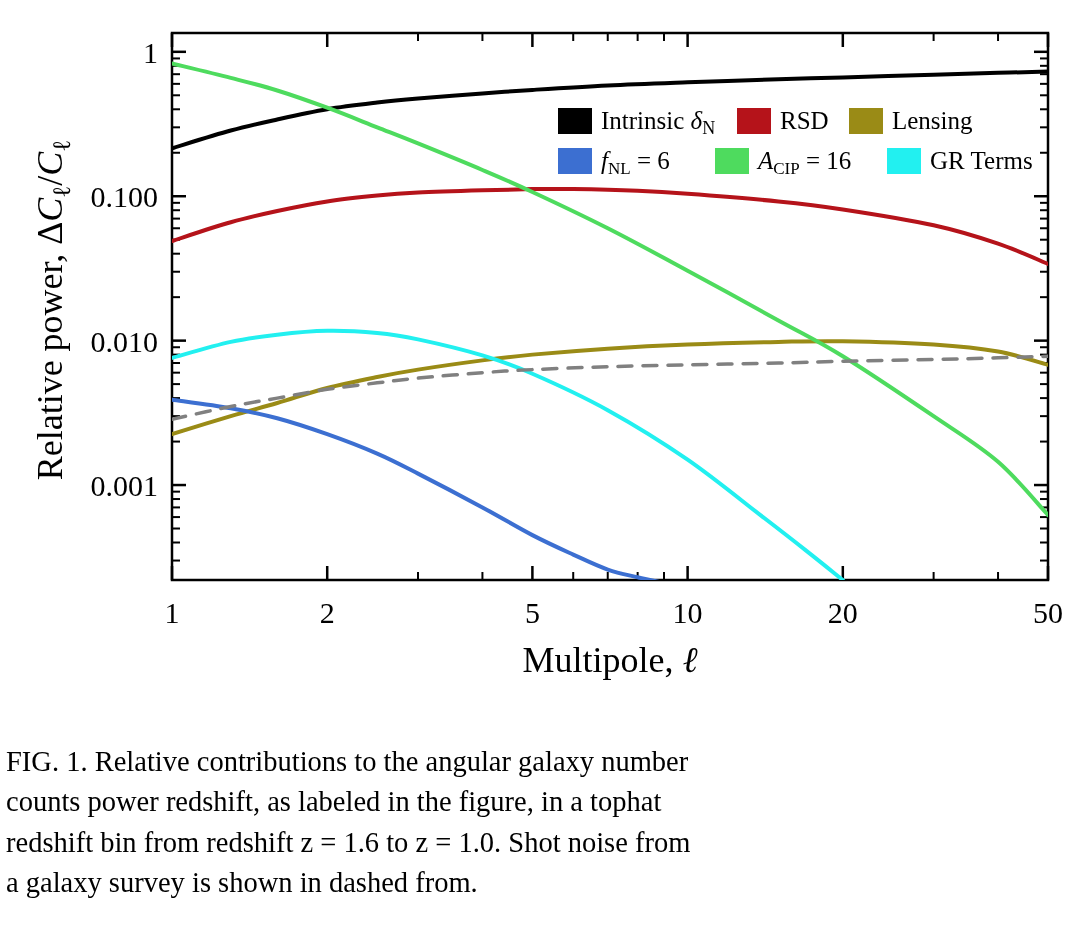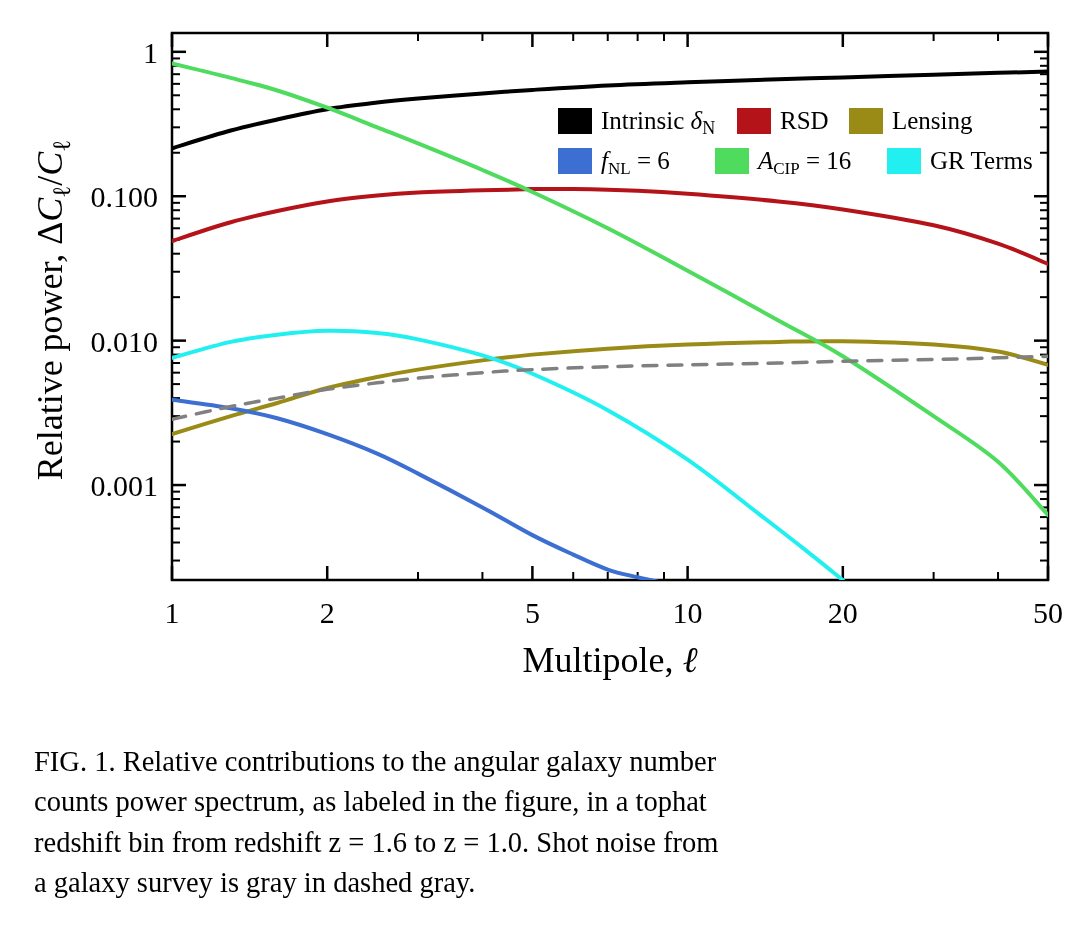--- a/index.html
+++ b/index.html
@@ -38,21 +38,21 @@
     fill: #000000;
     font-size: 30px;
   }
   .legend-text {
     font-family: "Liberation Serif", serif;
     fill: #000000;
     font-size: 25px;
   }
   #caption {
     position: absolute;
-    left: 34px;
+    left: 6px;
     top: 742px;
     width: 1036px;
     font-family: "Liberation Serif", serif;
     font-size: 28.5px;
     line-height: 1.42;
     text-align: left;
     color: #000000;
   }
   .cap-line { display: block; white-space: nowrap; }
 </style>
@@ -220,18 +220,18 @@
           <tspan font-style="italic">A</tspan><tspan font-size="17" dy="5">CIP</tspan><tspan font-size="25" dy="-5"> = 16</tspan>
         </text>
         <rect x="887" y="148" width="34" height="26" fill="#22f0f0"></rect>
         <text class="legend-text" x="930" y="169">GR Terms</text>
       </g>
     </svg>
   </div>
 
   <div id="caption">
     <span class="cap-line">FIG. 1.   Relative contributions to the angular galaxy number</span>
-    <span class="cap-line">counts power spectrum, as labeled in the figure, in a tophat</span>
+    <span class="cap-line">counts power redshift, as labeled in the figure, in a tophat</span>
     <span class="cap-line">redshift bin from redshift z = 1.6 to z = 1.0. Shot noise from</span>
-    <span class="cap-line">a galaxy survey is gray in dashed gray.</span>
+    <span class="cap-line">a galaxy survey is shown in dashed from.</span>
   </div>
 
 </div>
 
 </body></html>

